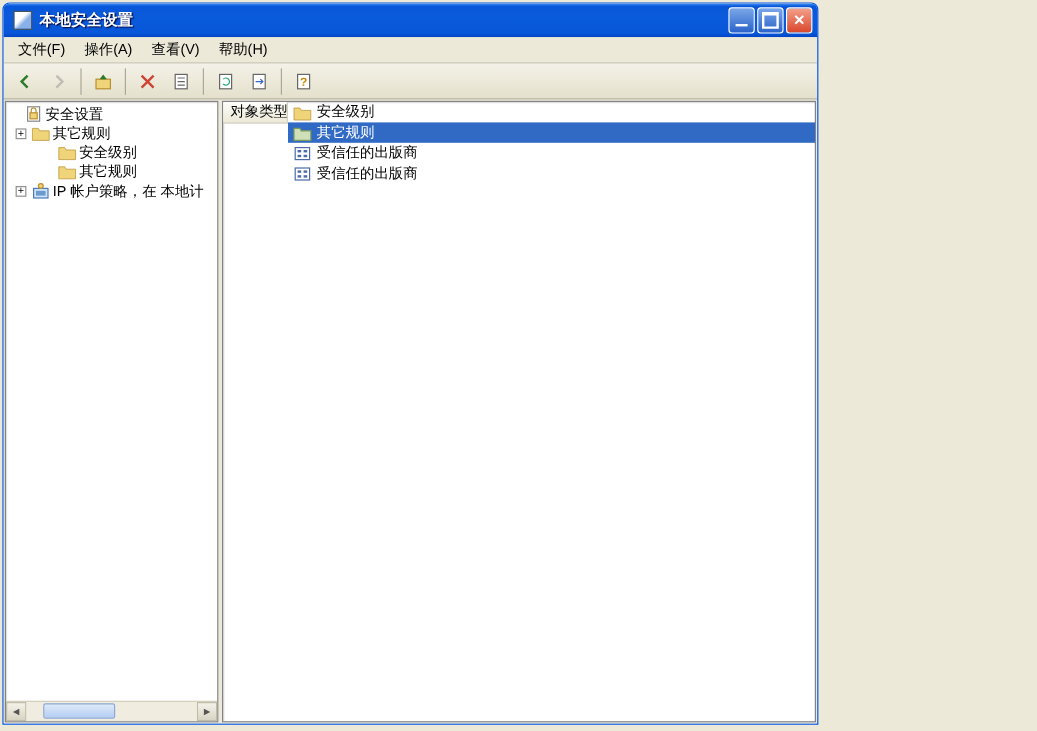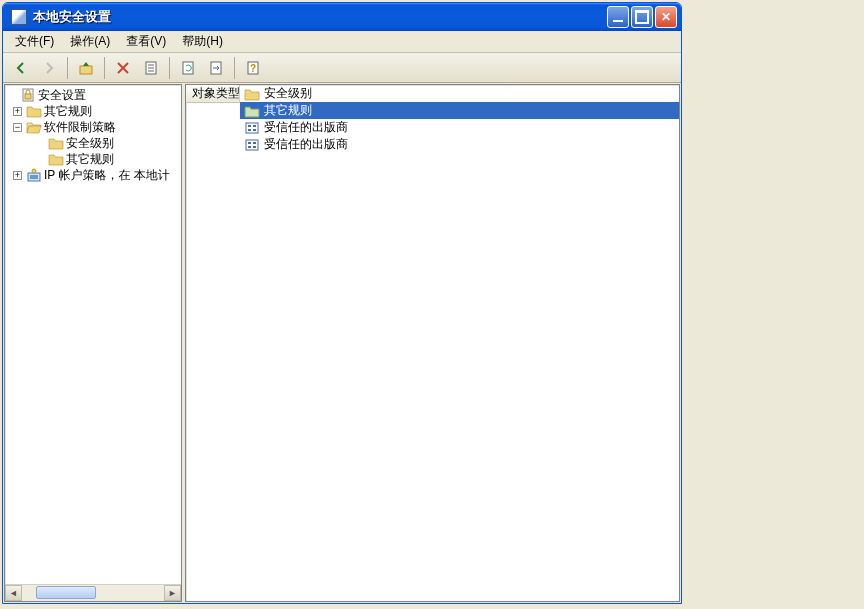--- a/index.html
+++ b/index.html
@@ -277,28 +277,20 @@
         <div class="tree-row indent1">
           <span class="expander plus"></span>
           <svg class="ticon" viewBox="0 0 16 16">
               <path class="folder-closed" d="M1 4 h5 l1 2 h8 v8 h-14 z"></path>
             </svg>
           <span>其它规则</span>
         </div>
 
 
 
-        <div class="tree-row indent1">
-          <span class="expander minus"></span>
-          <svg class="ticon" viewBox="0 0 16 16">
-              <path class="folder-open" d="M1 4 h5 l1 2 h8 v1 H3 l-2 7 z"></path>
-              <path class="folder-closed" d="M3 7 h12 l-2 7 h-12 z"></path>
-            </svg>
-          <span>软件限制策略</span>
-        </div>
 
         <div class="tree-row indent2">
           <span class="noexp"></span>
           <svg class="ticon" viewBox="0 0 16 16">
               <path class="folder-closed" d="M1 4 h5 l1 2 h8 v8 h-14 z"></path>
             </svg>
           <span>安全级别</span>
         </div>
 
         <div class="tree-row indent2">

